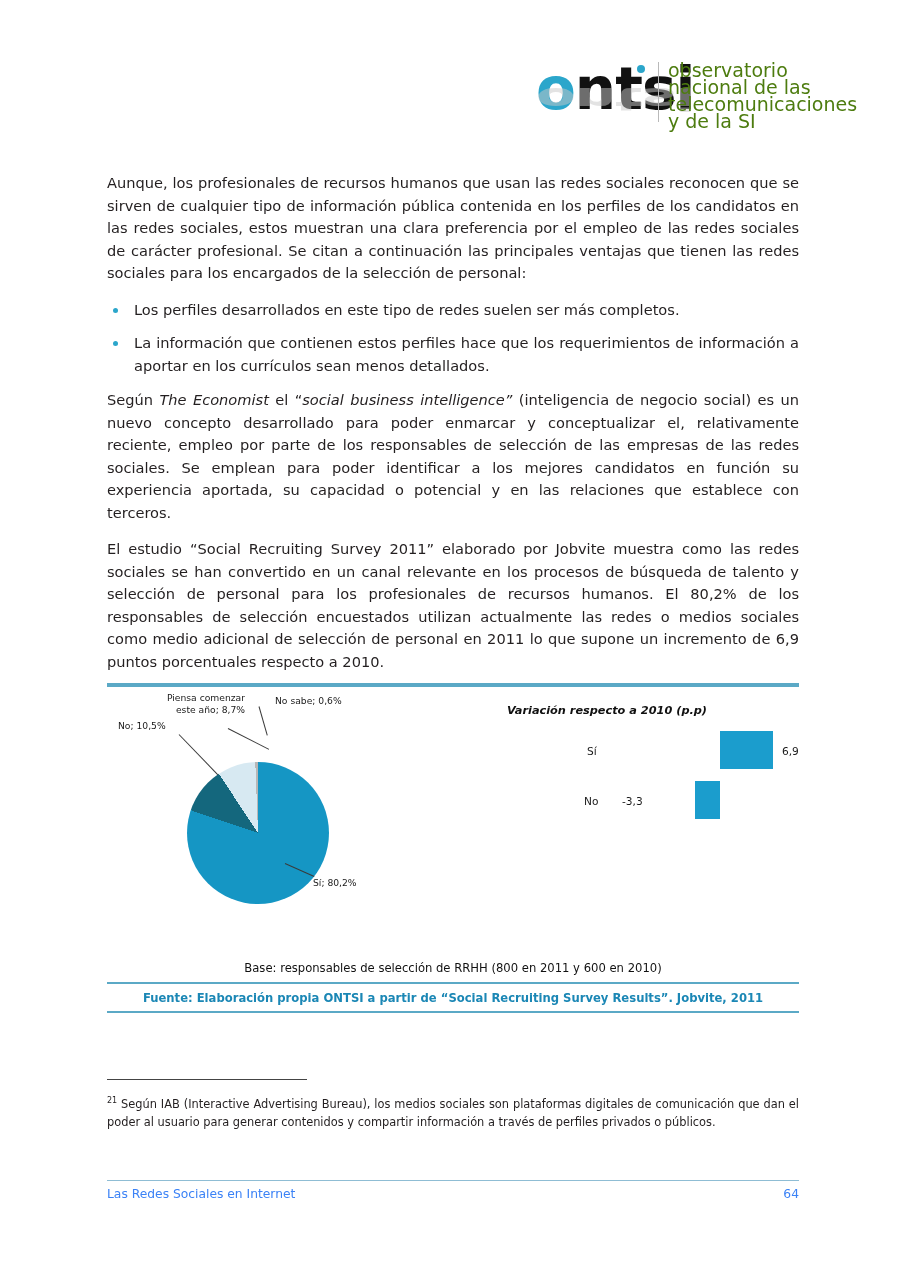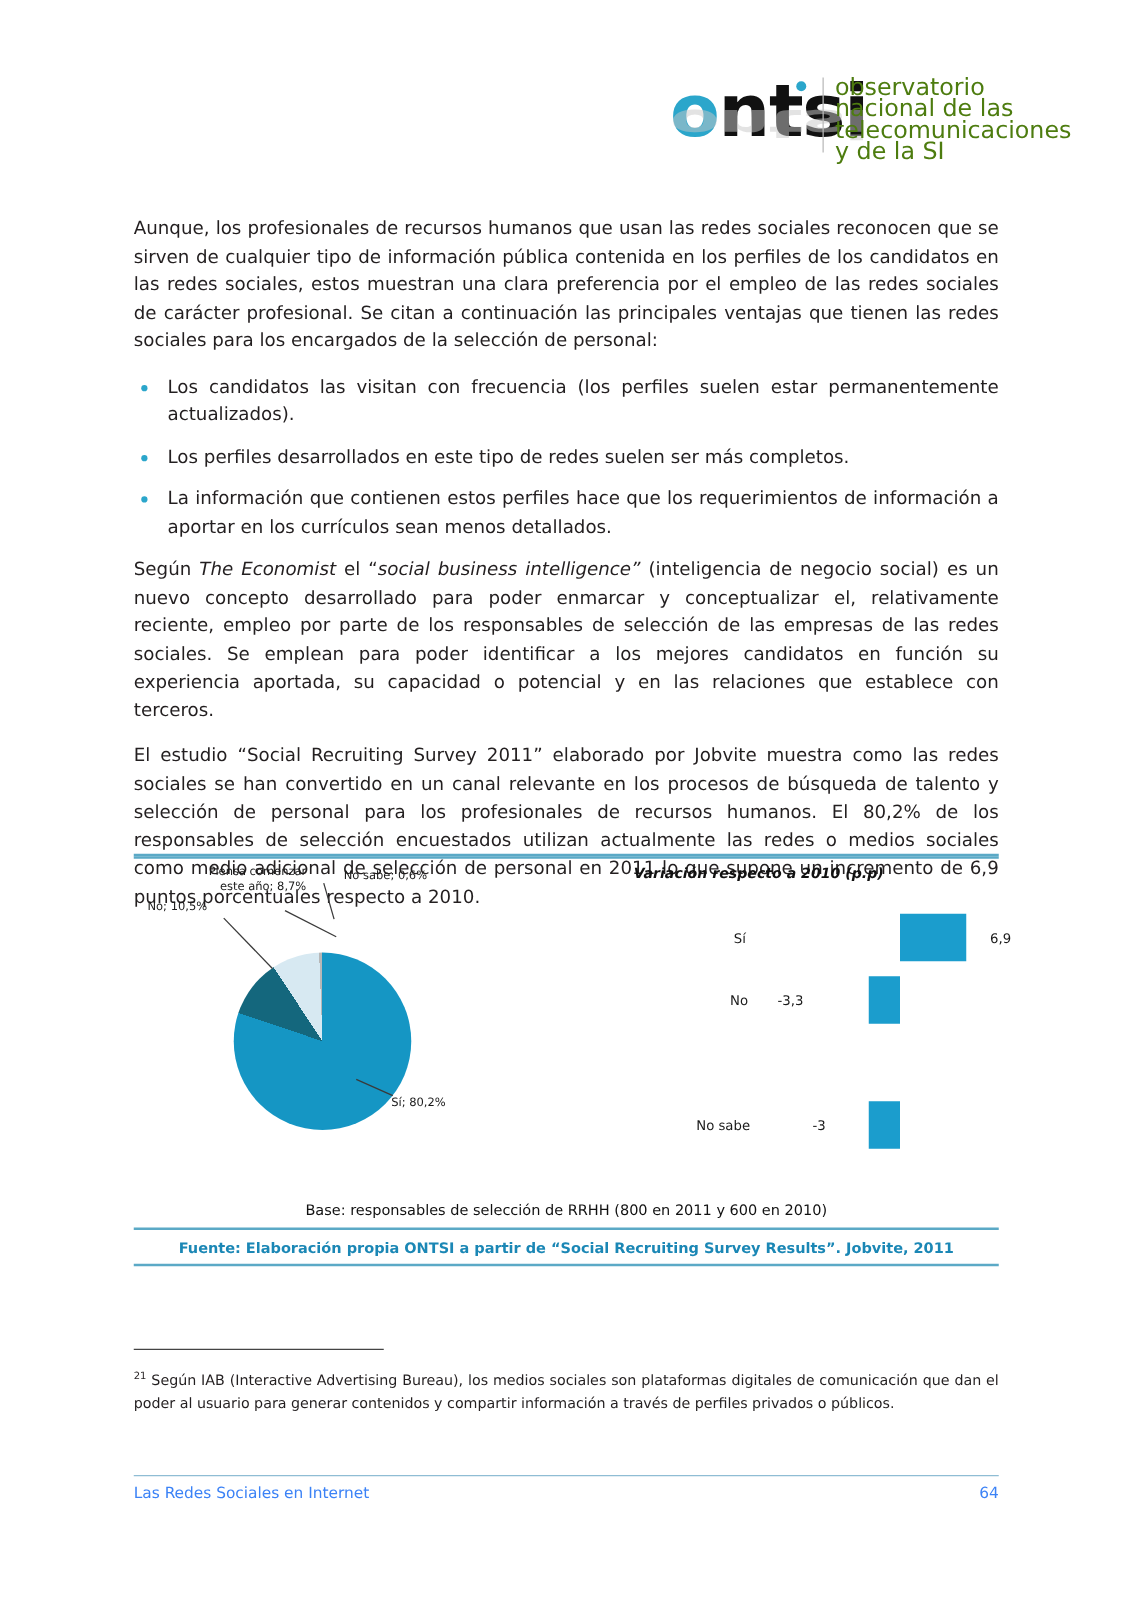--- a/index.html
+++ b/index.html
@@ -189,21 +189,21 @@
   .bar-wrap {
     position: absolute;
     left: 330px;
     top: 0px;
     width: 362px;
     height: 270px;
   }
   .bar-title {
     position: absolute;
     left: 0;
-    top: 5px;
+    top: 17px;
     width: 340px;
     text-align: center;
     font-size: 11.3px;
     font-weight: 700;
     font-style: italic;
     color: #111;
   }
   .bar-row {
     position: absolute;
     left: 0;
@@ -303,21 +303,20 @@
     <div>telecomunicaciones</div>
     <div>y de la SI</div>
   </div>
 </div>
 
 <div class="content">
 
   <p class="body">Aunque, los profesionales de recursos humanos que usan las redes sociales reconocen que se sirven de cualquier tipo de información pública contenida en los perfiles de los candidatos en las redes sociales, estos muestran una clara preferencia por el empleo de las redes sociales de carácter profesional. Se citan a continuación las principales ventajas que tienen las redes sociales para los encargados de la selección de personal:</p>
 
   <ul class="bullets">
-    <li>Los candidatos las visitan con frecuencia (los perfiles suelen estar permanentemente actualizados).</li>
     <li>Los perfiles desarrollados en este tipo de redes suelen ser más completos.</li>
     <li>La información que contienen estos perfiles hace que los requerimientos de información a aportar en los currículos sean menos detallados.</li>
   </ul>
 
   <p class="body"><span>Según </span><span class="ital">The Economist</span><span> el “</span><span class="ital">social business intelligence”</span><span> (inteligencia de negocio social) es un nuevo concepto desarrollado para  poder enmarcar y conceptualizar el, relativamente reciente, empleo por parte de los responsables de selección de las empresas de las redes sociales. Se emplean para poder identificar a los mejores candidatos en función su experiencia aportada, su capacidad o potencial y en las relaciones que establece con terceros.</span></p>
 
   <p class="body">El estudio “Social Recruiting Survey 2011” elaborado por Jobvite muestra como las redes sociales se han convertido en un canal relevante en los procesos de búsqueda de talento y selección de personal para los profesionales de recursos humanos. El 80,2% de los responsables de selección encuestados utilizan actualmente las redes o medios sociales como medio adicional de selección de personal en 2011 lo que supone un incremento de 6,9 puntos porcentuales respecto a 2010.</p>
 </div>
 
 <div class="chart-block">
@@ -345,35 +344,30 @@
       <div class="pie-label lbl-nosabe">No sabe; 0,6%</div>
       <div class="pie-label lbl-si">Sí; 80,2%</div>
     </div>
 
     <div class="bar-wrap">
       <div class="bar-title">Variación respecto a 2010 (p.p)</div>
 
       <div class="bar-row" style="top:38px;">
         <div class="bar-cat" style="left:150px;">Sí</div>
         <div class="bar" style="left:283px; width:53px; height:38px;"></div>
-        <div class="bar-val" style="left:355px;text-align:right;">6,9</div>
+        <div class="bar-val" style="left:345px;text-align:right;">6,9</div>
       </div>
 
       <div class="bar-row" style="top:88px;">
         <div class="bar-cat" style="left:147px;">No</div>
         <div class="bar" style="left:258px; width:25px; height:38px;"></div>
         <div class="bar-val" style="left:185px;">-3,3</div>
       </div>
 
 
-      <div class="bar-row" style="top:188px;">
-        <div class="bar-cat" style="left:120px;">No sabe</div>
-        <div class="bar" style="left:258px; width:25px; height:38px;"></div>
-        <div class="bar-val" style="left:213px;">-3</div>
-      </div>
     </div>
   </div>
 
   <div class="base-line">Base: responsables de selección de RRHH (800 en 2011 y 600 en 2010)</div>
   <div class="rule"></div>
   <div class="source-line">Fuente: Elaboración propia ONTSI a partir de “Social Recruiting Survey Results”. Jobvite, 2011</div>
   <div class="rule"></div>
 </div>
 
 <div class="footnote">

